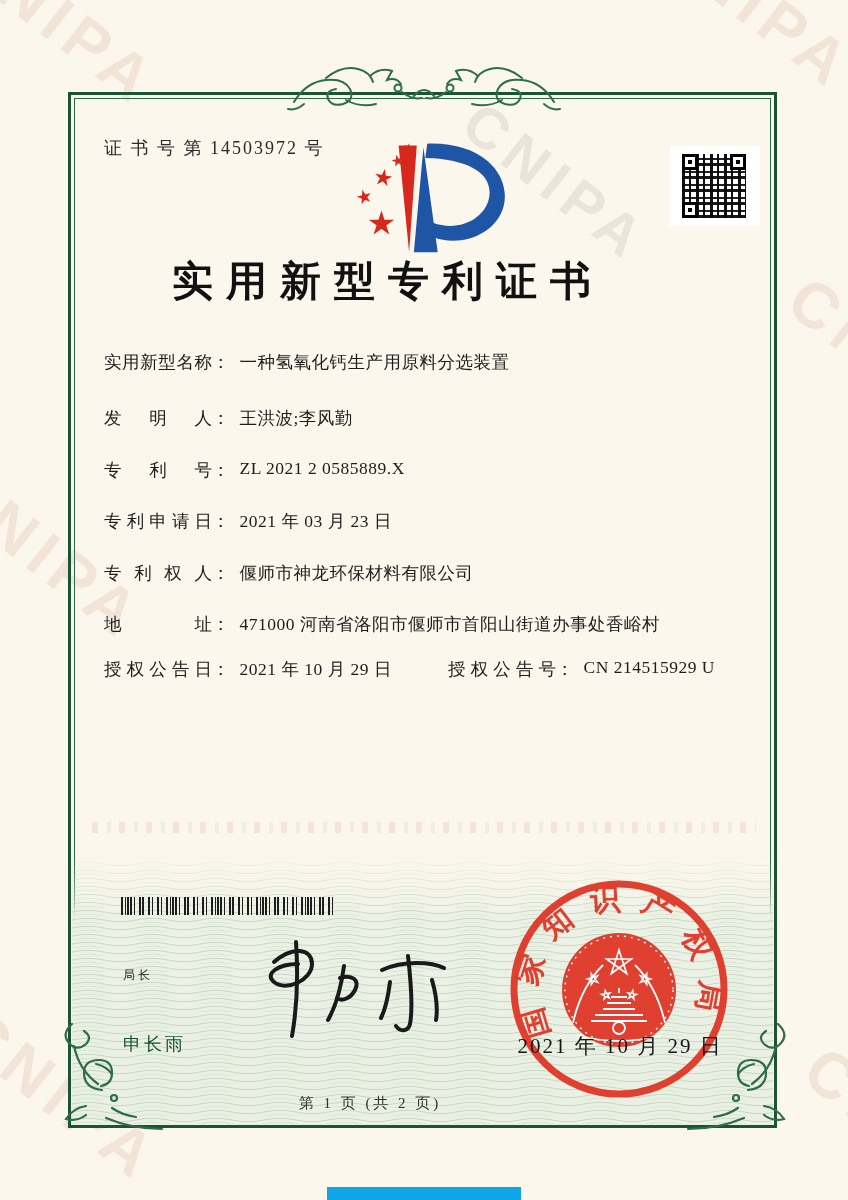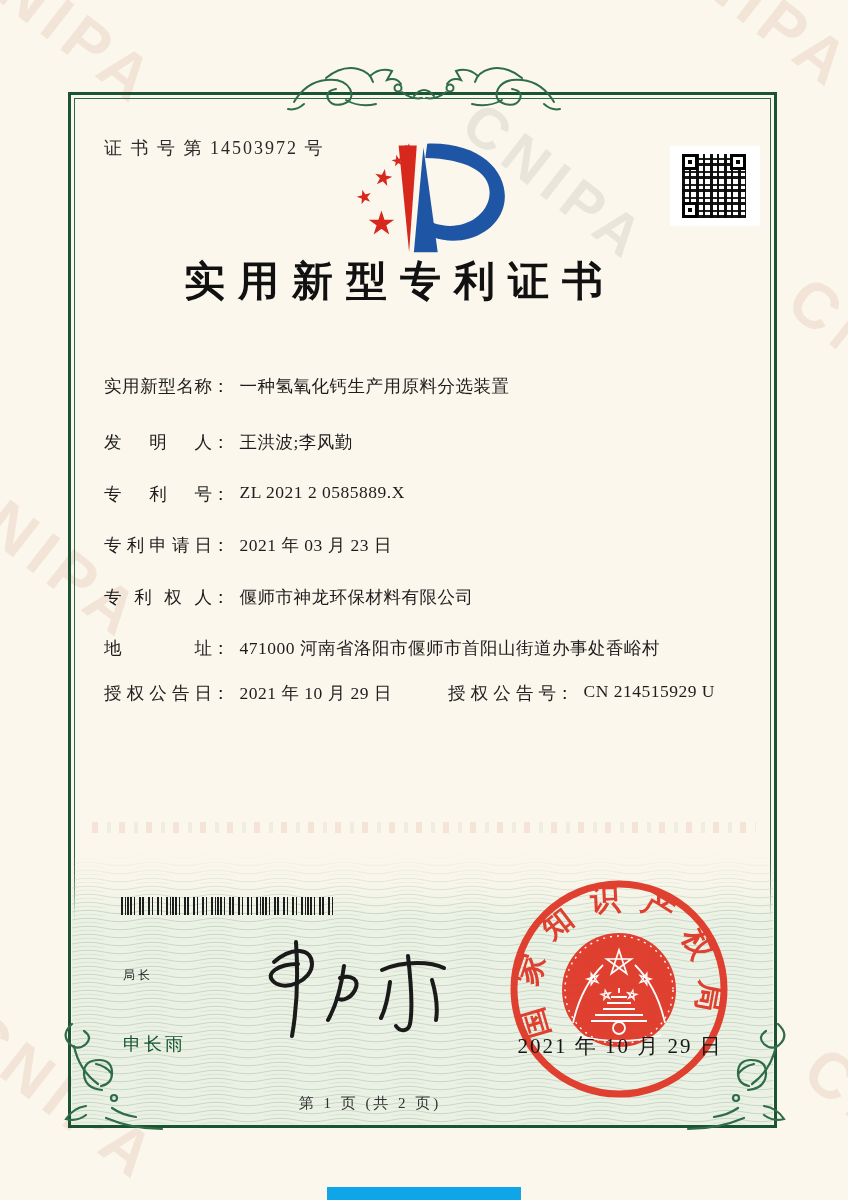--- a/index.html
+++ b/index.html
@@ -27,35 +27,35 @@
   .waveband{
     position:absolute;left:72px;top:852px;width:701px;height:273px;
     background:linear-gradient(to bottom,rgba(236,241,229,0) 0,#ecf1e5 70px,#eaf0e3 100%);
     -webkit-mask-image:linear-gradient(to bottom,transparent 0,#000 60px);
     mask-image:linear-gradient(to bottom,transparent 0,#000 60px);
   }
   .waveband svg{display:block;}
   
   .certno{position:absolute;left:104px;top:136px;font-size:18px;letter-spacing:2px;color:#2a2a2a;}
   .title{
-    position:absolute;left:12px;top:254px;width:763px;text-align:center;
+    position:absolute;left:0;top:254px;width:763px;text-align:center;
     font-size:41px;font-weight:bold;letter-spacing:13px;color:#111;text-indent:13px;
   }
   .qrbox{position:absolute;left:670px;top:146px;width:90px;height:80px;background:#fff;}
   .qr{
     position:absolute;left:12px;top:8px;width:64px;height:64px;
     background:
       repeating-linear-gradient(0deg,rgba(10,10,10,.95) 0 3px,transparent 3px 6px,rgba(10,10,10,.9) 6px 8px,transparent 8px 13px),
       repeating-linear-gradient(90deg,#111 0 3px,#fff 3px 7px,#111 7px 9px,#fff 9px 14px);
   }
   .finder{position:absolute;width:16px;height:16px;border:3px solid #000;background:#fff;box-sizing:border-box;}
   .finder::after{content:"";position:absolute;left:3px;top:3px;width:4px;height:4px;background:#000;}
   .f-tl{left:0;top:0;} .f-tr{right:0;top:0;} .f-bl{left:0;bottom:0;}
   
-  .row{position:absolute;left:104px;font-size:17.5px;white-space:nowrap;color:#1d1d1d;margin-top:24px;}
+  .row{position:absolute;left:104px;font-size:17.5px;white-space:nowrap;color:#1d1d1d;}
   .lbl{display:inline-block;width:108px;text-align:justify;text-align-last:justify;vertical-align:top;}
   .colon{display:inline-block;vertical-align:top;}
   .val{display:inline-block;margin-left:10px;vertical-align:top;letter-spacing:.5px;}
   
   .bodytext{position:absolute;left:101px;top:699px;width:651px;font-size:17.5px;line-height:1.83;color:#242424;}
   .bodytext p{margin:0;text-indent:2.1em;letter-spacing:.3px;}
   
   .strip{
     position:absolute;left:92px;top:822px;width:664px;height:11px;opacity:.45;
     background:repeating-linear-gradient(90deg,rgba(205,125,100,.35) 0 6px,transparent 6px 15px,rgba(170,170,150,.3) 15px 19px,transparent 19px 27px);

